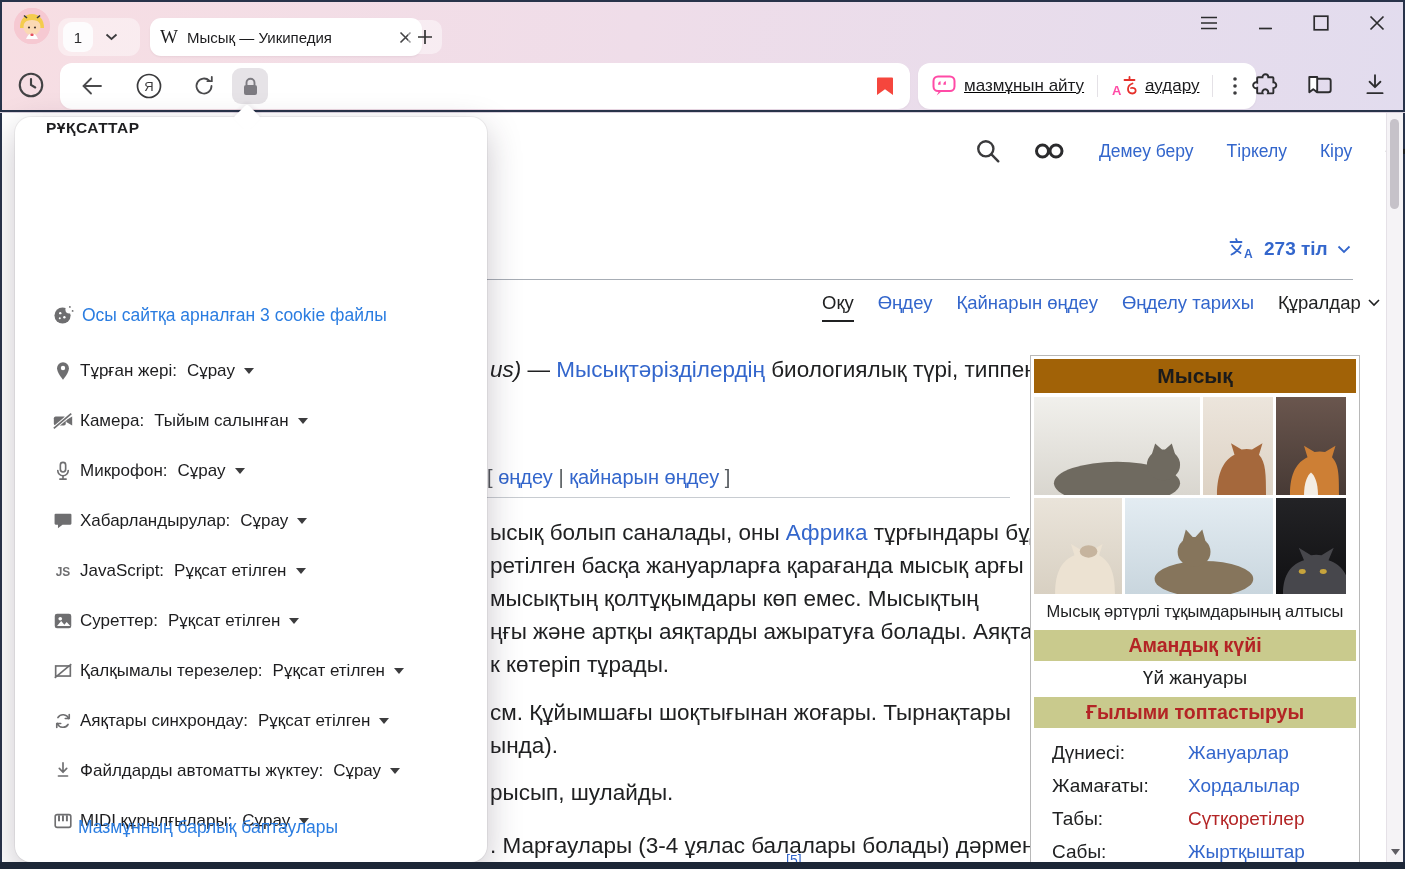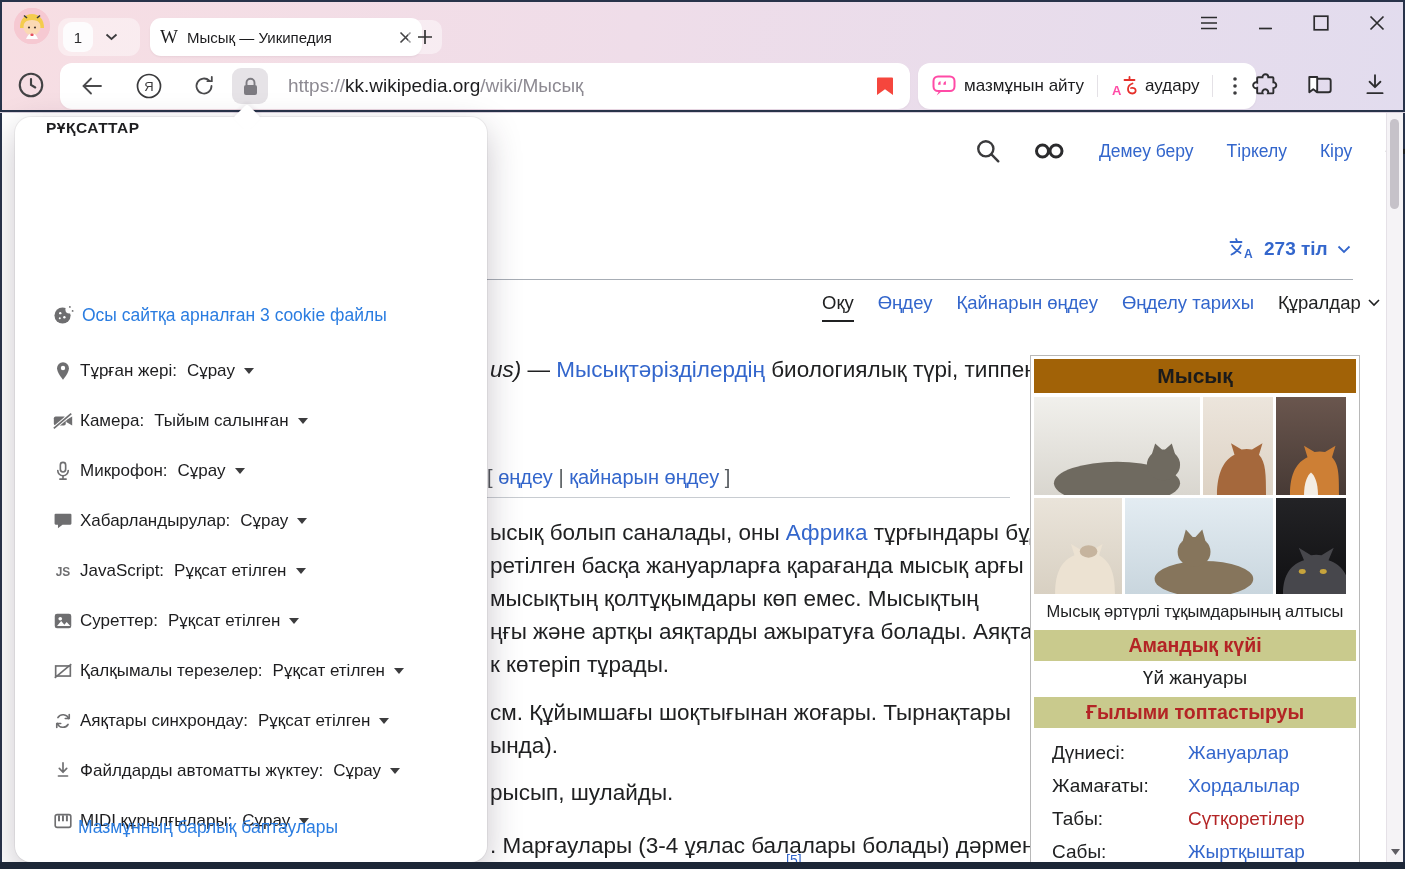--- a/index.html
+++ b/index.html
@@ -26,21 +26,21 @@
   .winctl>span{display:flex;width:22px;height:22px;align-items:center;justify-content:center;}
   
   .histbtn{left:16px;top:70px;width:30px;height:30px;}
   .addressbar{left:60px;top:63px;width:850px;height:46px;background:#fff;border-radius:12px;
     display:flex;align-items:center;box-shadow:0 1px 2px rgba(90,60,80,.06);}
   .lockbtn{width:36px;height:36px;border-radius:9px;background:#e6e3e7;display:flex;align-items:center;
     justify-content:center;margin-left:16px;}
   .url{font-size:19px;margin-left:20px;white-space:nowrap;}
   .url .dim{color:#8d8a92;} .url .host{color:#1d1d1f;}
   .actions{left:918px;top:63px;height:46px;background:#fff;border-radius:12px;display:flex;
-    align-items:center;padding:0 12px 0 14px;box-shadow:0 1px 2px rgba(90,60,80,.06);}
+    align-items:center;padding:0 12px 0 14px;box-shadow:0 1px 2px rgba(90,60,80,.06);text-decoration:underline;}
   .act-label{font-size:17px;color:#1b1b1d;margin-left:8px;white-space:nowrap;}
   .vdiv{width:1px;height:22px;background:#e4e1e6;margin:0 13px;}
   
   .panel{left:15px;top:117px;width:472px;height:745px;background:#fff;border-radius:16px;z-index:50;
     box-shadow:0 12px 34px rgba(45,30,55,.26),0 0 0 1px rgba(0,0,0,.05);}
   .panel::before{content:"";position:absolute;left:222px;top:-9px;width:20px;height:20px;background:#fff;
     transform:rotate(45deg);border-radius:3px;box-shadow:-2px -2px 4px rgba(45,30,55,.06);}
   .panel-title{position:absolute;left:31px;top:2px;font-size:15.5px;font-weight:bold;color:#1f1f21;letter-spacing:.5px;}
   .cookie-row{position:absolute;left:37px;top:183px;height:30px;display:flex;align-items:center;}
   .blue-link{color:#2b7de1;font-size:17.5px;}
@@ -169,21 +169,20 @@
       <svg width="24" height="24" viewBox="0 0 24 24" style="margin-left:30px">
         <path d="M19.5 12a7.5 7.5 0 1 1-2.2-5.3" fill="none" stroke="#4a4a4c" stroke-width="1.8" stroke-linecap="round"></path>
         <path d="M19.8 2.8v4.4h-4.4" fill="none" stroke="#4a4a4c" stroke-width="1.8" stroke-linecap="round"></path>
       </svg>
       <div class="lockbtn">
         <svg width="17" height="19" viewBox="0 0 17 19">
           <rect x="2" y="8" width="13" height="10" rx="2" fill="#7d7b81"></rect>
           <path d="M4.5 8V5.8a4 4 0 0 1 8 0V8" fill="none" stroke="#7d7b81" stroke-width="1.9"></path>
         </svg>
       </div>
-      <div class="url"><span class="dim">https://</span><span class="host">kk.wikipedia.org</span><span class="dim">/wiki/Мысық</span></div>
       <svg width="18" height="20" viewBox="0 0 18 20" style="margin-left:auto;margin-right:16px">
         <path d="M2 1.5h14a1 1 0 0 1 1 1V19l-8-5.8L1 19V2.5a1 1 0 0 1 1-1z" fill="#f5463d"></path>
       </svg>
     </div>
 
     <div class="abs actions">
       <svg width="24" height="22" viewBox="0 0 24 22">
         <rect x="1.5" y="1.5" width="21" height="14.5" rx="4.5" fill="none" stroke="#ff4ba6" stroke-width="2"></rect>
         <path d="M7 16l-2.3 4.5L10 16z" fill="#ff4ba6"></path>
         <path d="M8.3 6.2c-1.6.5-2.3 1.9-2.3 3.6h2.6V6.2zM13.6 6.2c-1.6.5-2.3 1.9-2.3 3.6h2.6V6.2z" fill="#ff4ba6"></path>

